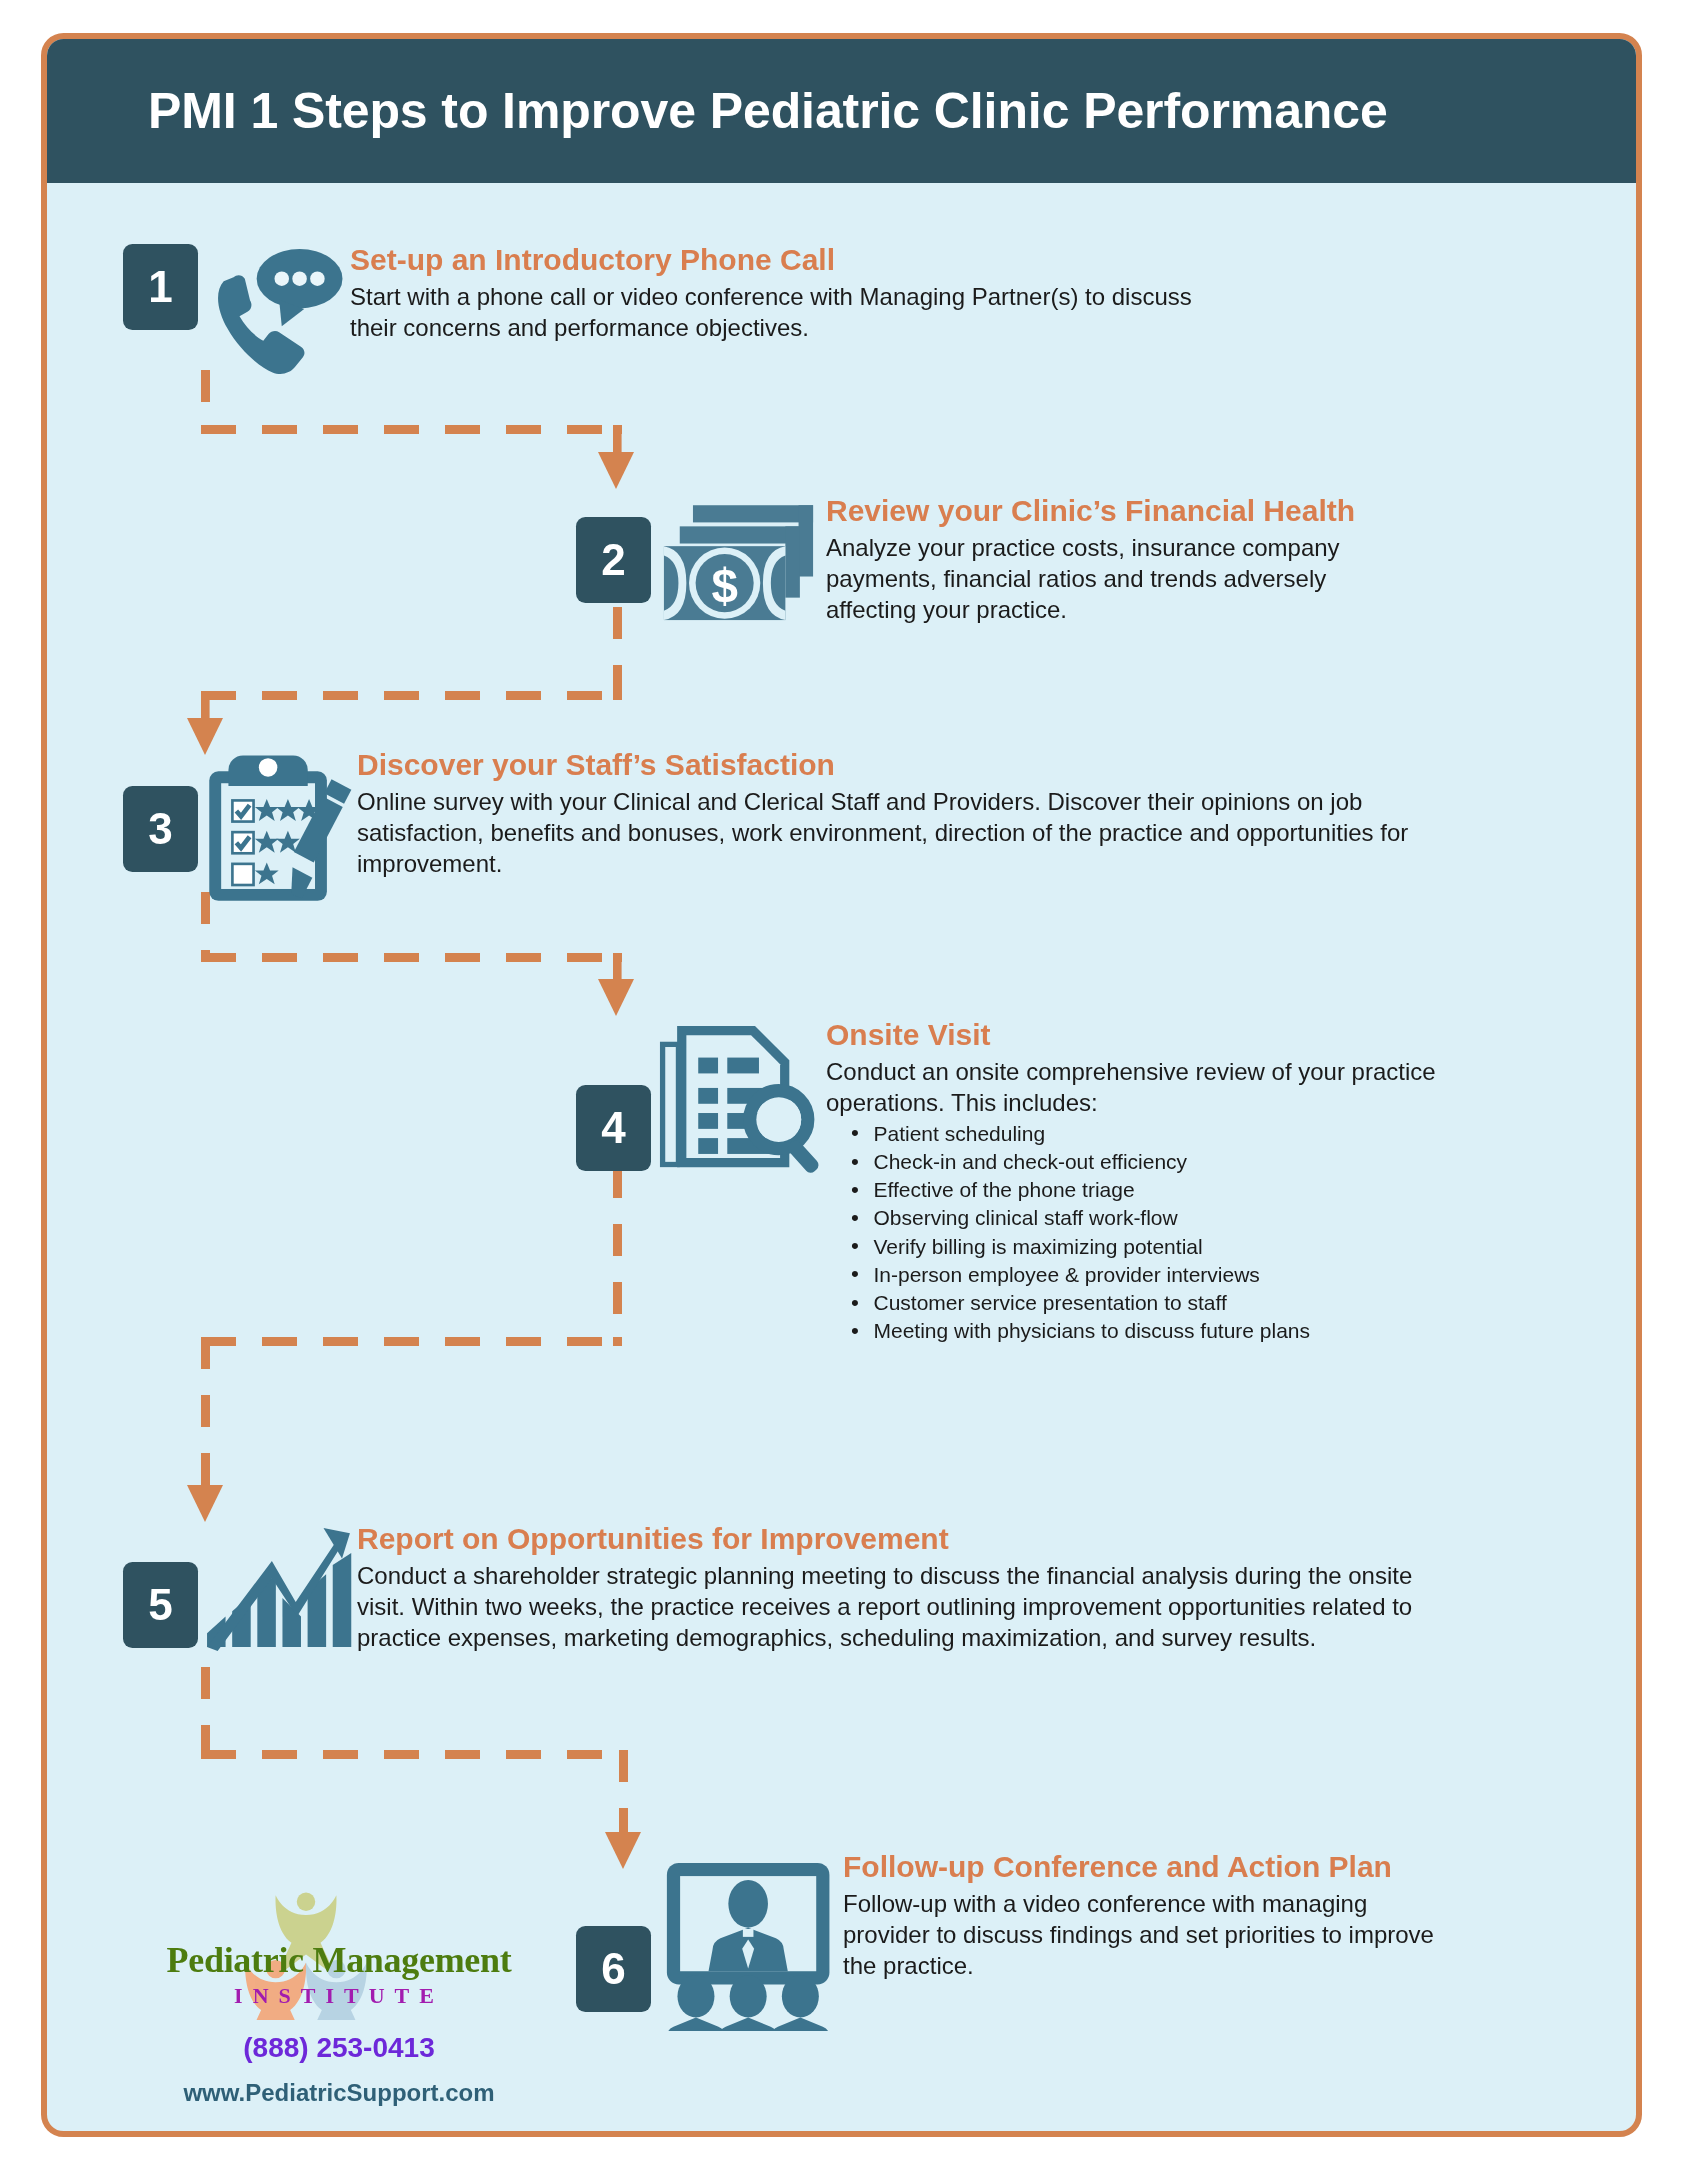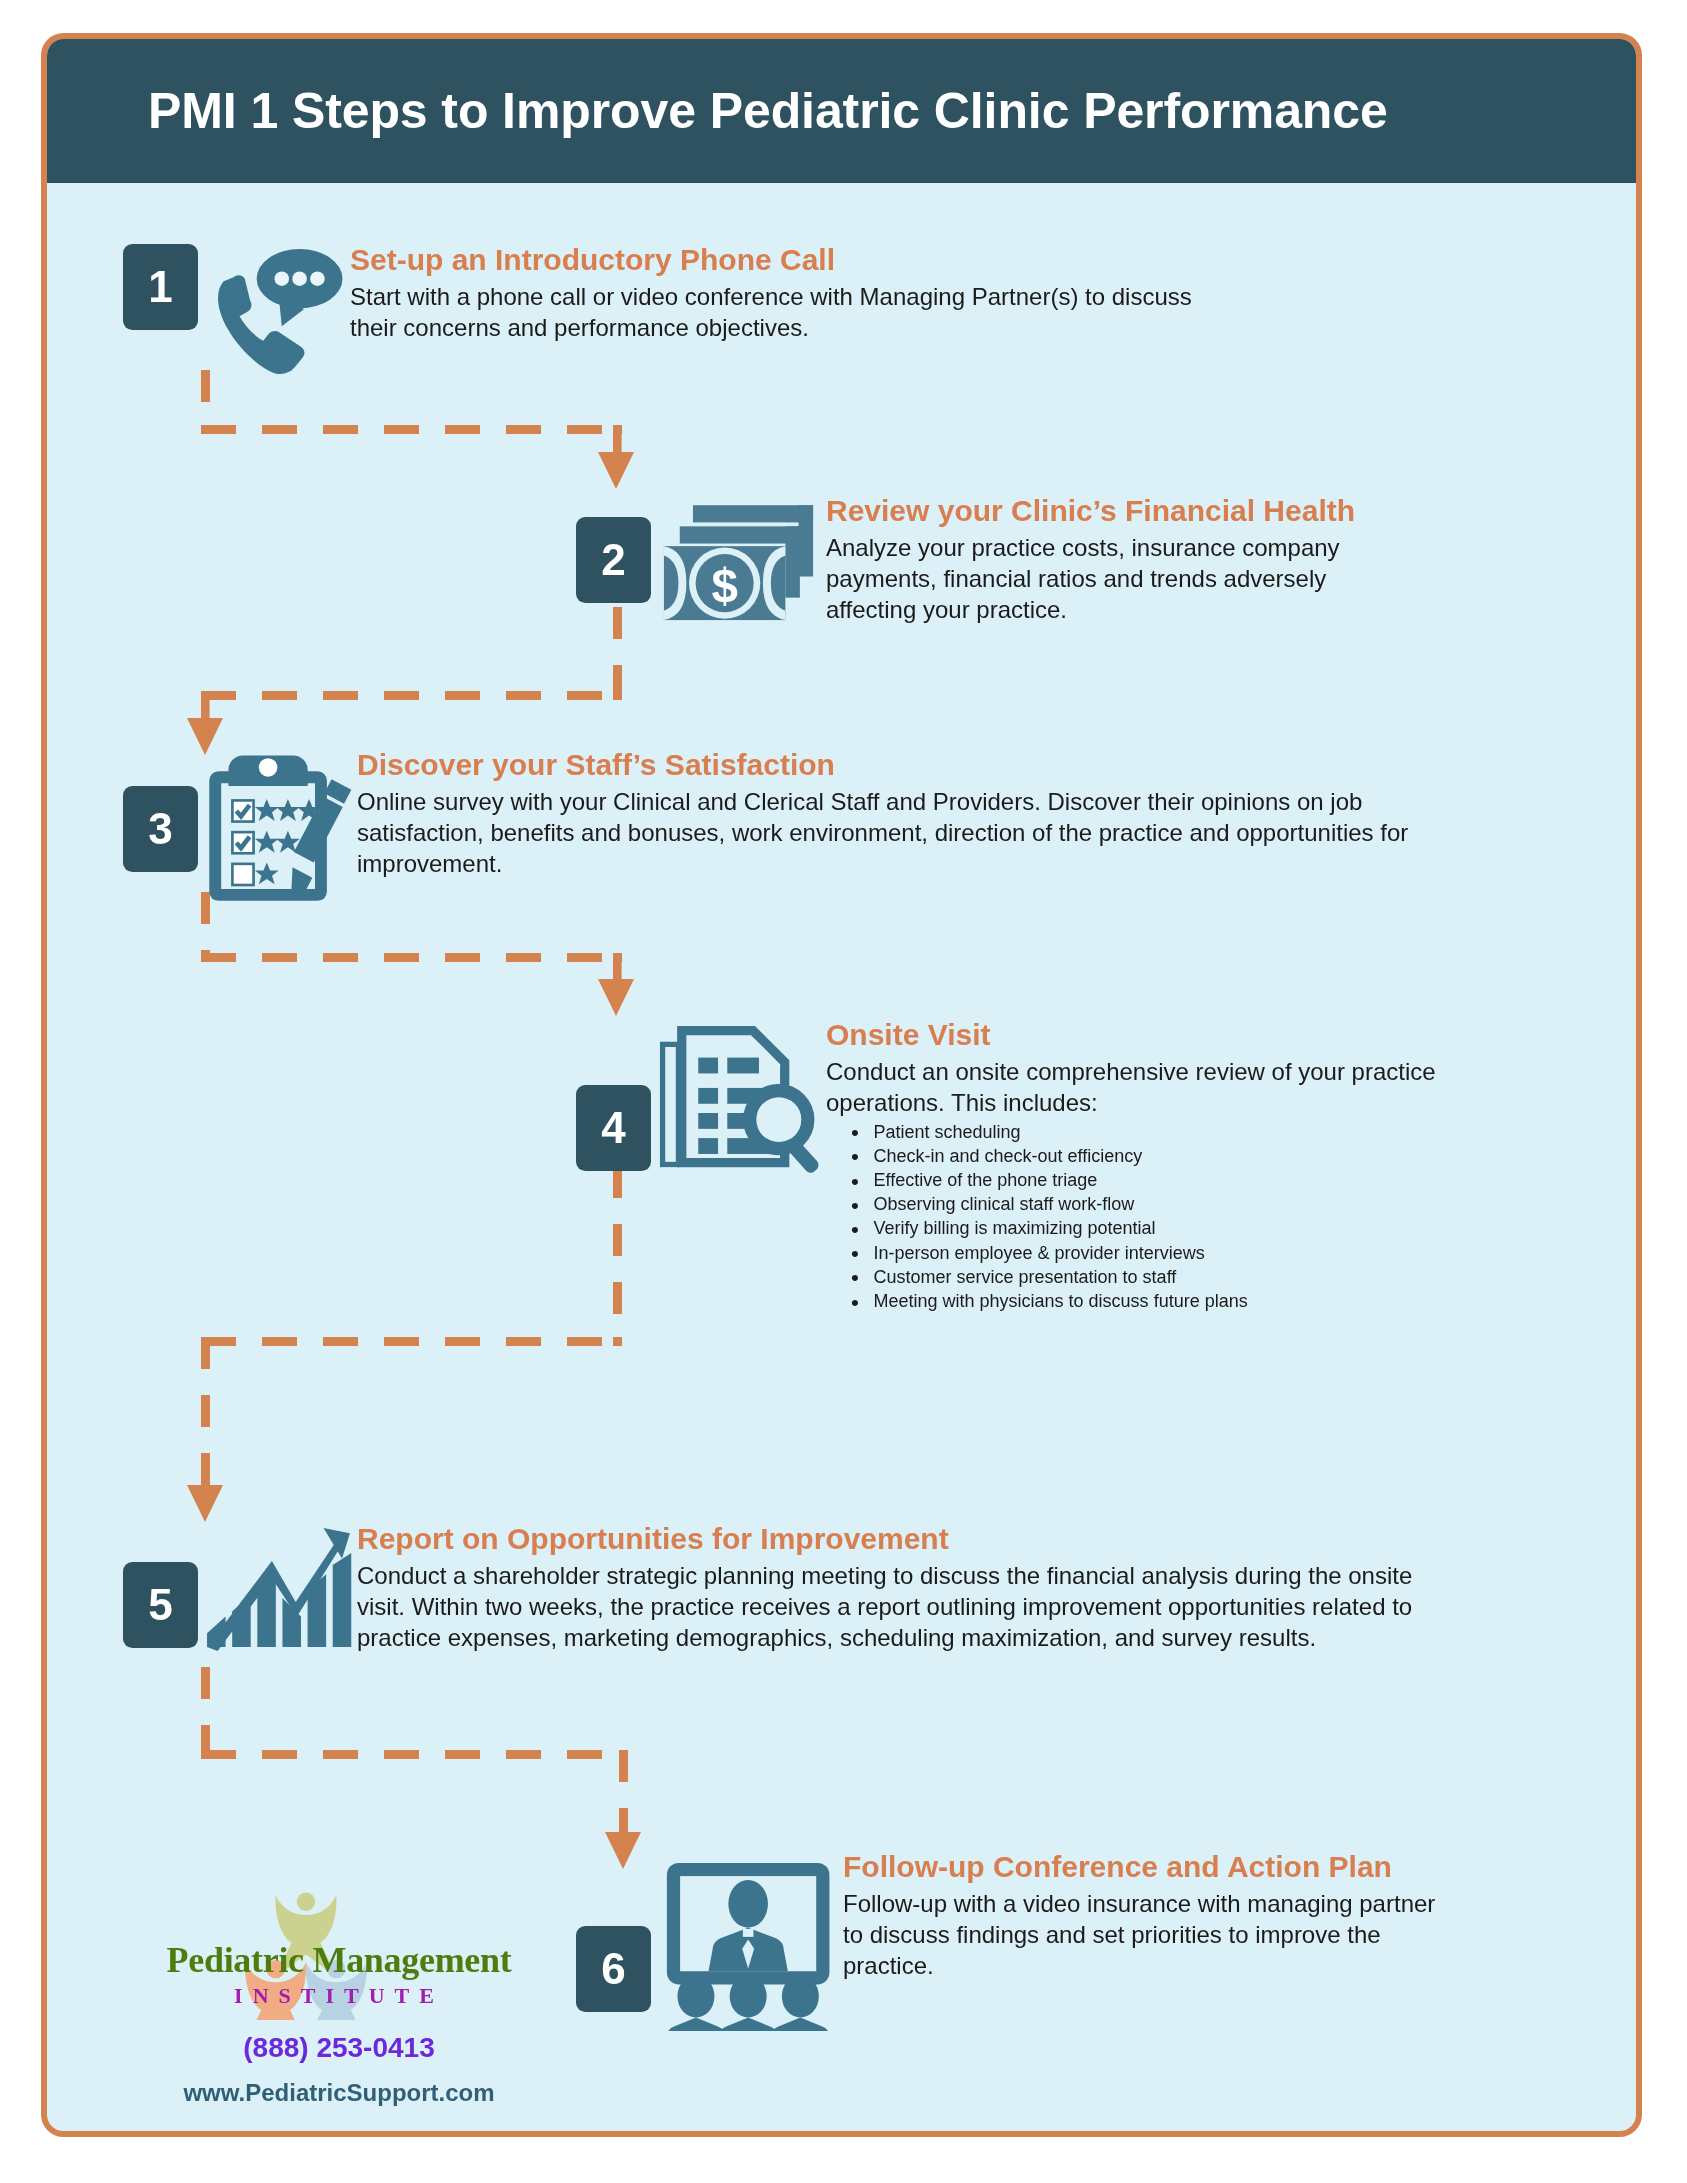--- a/index.html
+++ b/index.html
@@ -37,21 +37,21 @@
   .txt{flex:1 1 auto;}
   .ttl{
     color:#d97e4f;font-size:30px;font-weight:bold;line-height:1.02;
     margin:0 0 5.3px 0;white-space:nowrap;
   }
   .body{
     color:#1b1b1b;font-size:24px;line-height:1.30;margin:0;
   }
   .bul{list-style:none;margin:1.3px 0 0 0;padding:0 0 0 25px;}
   .bul li{
-    color:#1b1b1b;font-size:18px;line-height:1.345;
+    color:#1b1b1b;font-size:21px;line-height:1.345;
     position:relative;padding-left:22.5px;
   }
   .bul li:before{
     content:"\2022";position:absolute;left:0;top:-1.3px;font-size:22.5px;color:#1b1b1b;
   }
 
   
   .dash-v{position:absolute;width:8.6px;background-image:linear-gradient(#d4834f 56%,rgba(0,0,0,0) 0%);background-size:8.6px 58px;background-repeat:repeat-y;}
   .dash-h{position:absolute;height:8.6px;background-image:linear-gradient(90deg,#d4834f 58%,rgba(0,0,0,0) 0%);background-size:61px 8.6px;background-repeat:repeat-x;}
   .corner{position:absolute;background:#d4834f;}
@@ -278,21 +278,21 @@
           <path d="M62 250 l-34 14 a16 16 0 0 0 -10 14 v10 h88 v-10 a16 16 0 0 0 -10 -14z"></path>
           <ellipse cx="141" cy="218" rx="28" ry="32"></ellipse>
           <path d="M141 250 l-34 14 a16 16 0 0 0 -10 14 v10 h88 v-10 a16 16 0 0 0 -10 -14z"></path>
           <ellipse cx="220" cy="218" rx="28" ry="32"></ellipse>
           <path d="M220 250 l-34 14 a16 16 0 0 0 -10 14 v10 h88 v-10 a16 16 0 0 0 -10 -14z"></path>
         </g>
       </svg>
     </div>
     <div class="txt" style="padding-top:0px;">
       <p class="ttl">Follow-up Conference and Action Plan</p>
-      <p class="body" style="max-width:595px;">Follow-up with a video insurance with managing partner to discuss findings and set priorities to improve the practice.</p>
+      <p class="body" style="max-width:595px;">Follow-up with a video conference with managing provider to discuss findings and set priorities to improve the practice.</p>
     </div>
   </div>
 
   <div class="footer">
     <div class="logo-wrap">
       <svg width="198" height="142" viewBox="0 0 300 215" style="position:absolute;left:73px;top:0;z-index:1;">
 
         <g fill="#cbd18a" opacity="0.95">
           <circle cx="150" cy="36" r="14"></circle>
           <path d="M150 56 C116 56 104 26 104 26 C104 26 100 78 128 98 L104 150 l46 -34 l46 34 l-24 -52 c28 -20 24 -72 24 -72 c0 0 -12 30 -46 30z"></path>

